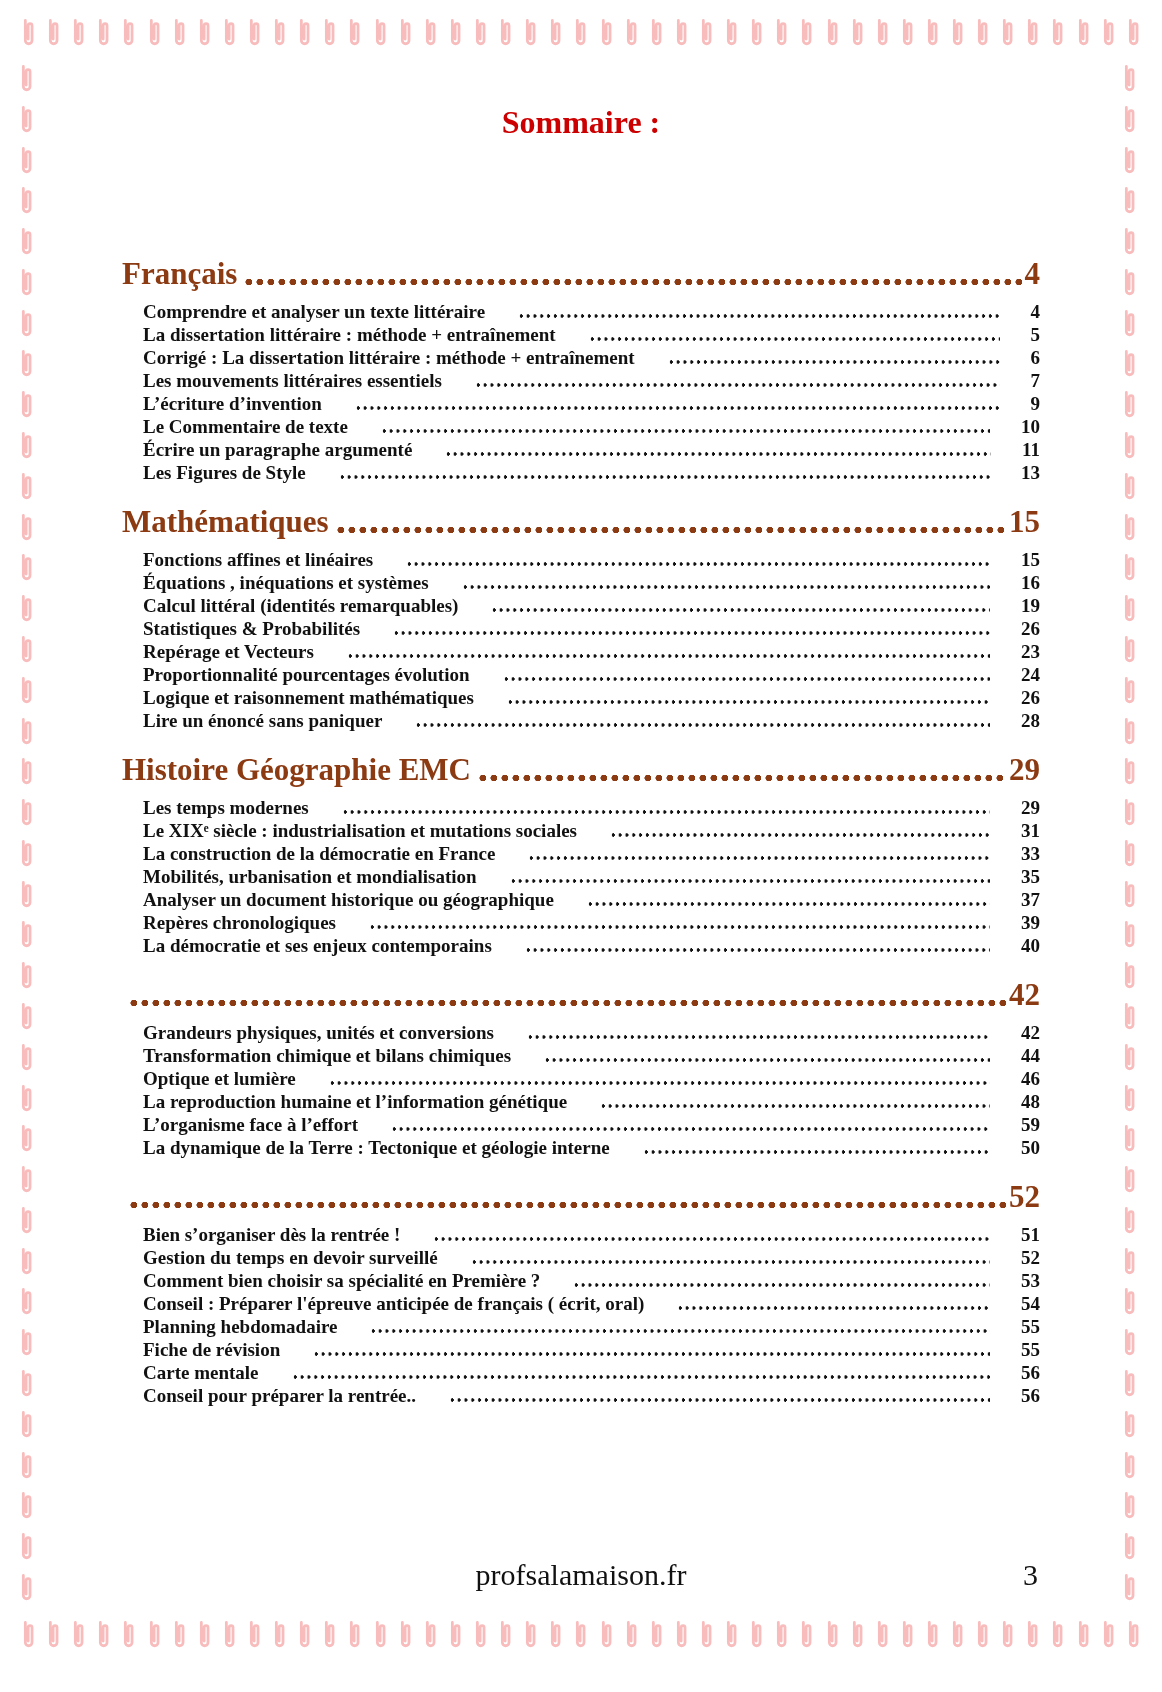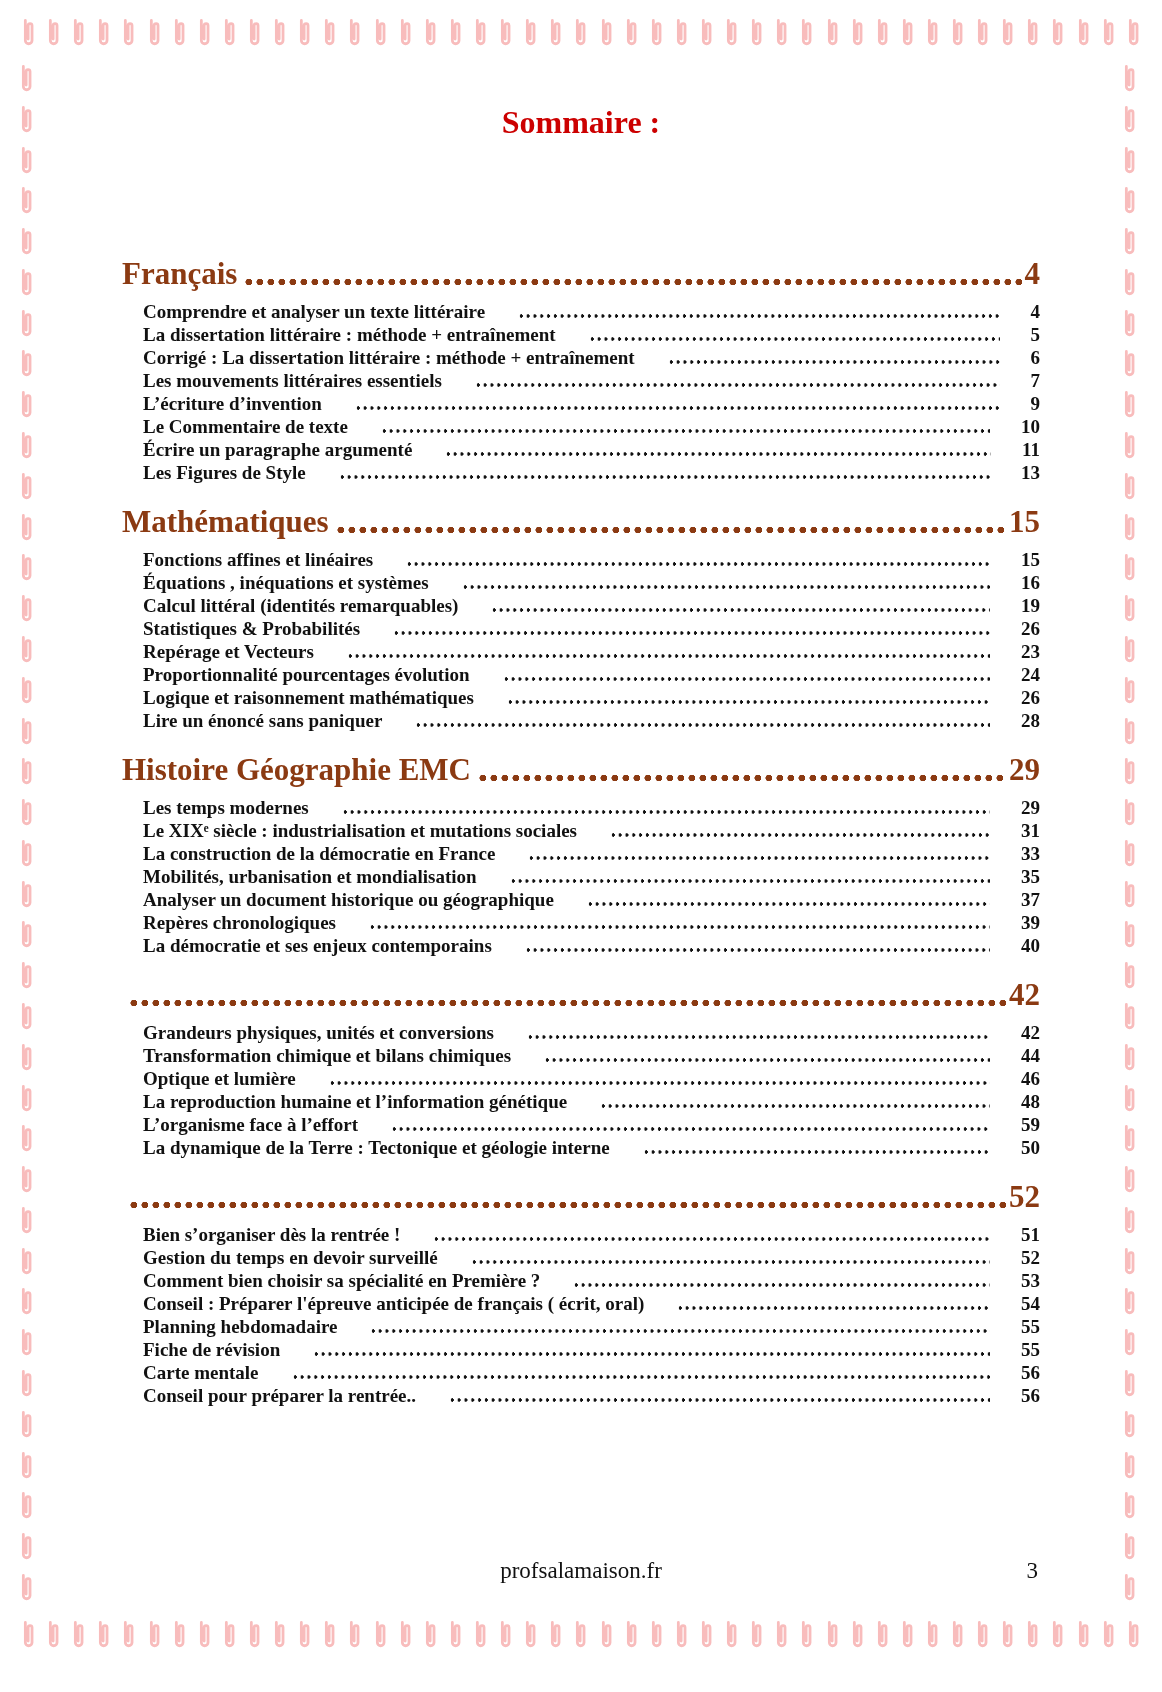--- a/index.html
+++ b/index.html
@@ -45,21 +45,21 @@
     display:flex;align-items:flex-end;height:23px;
     font-size:19px;font-weight:bold;color:var(--ink);
     padding-left:21px;white-space:nowrap;gap:29px;
   }
   .entry .dots{
     flex:1;height:6px;margin:0 2px 4px 5px;
     background-image:radial-gradient(circle at 2.2px 3px, var(--ink) 1.55px, transparent 1.8px);
     background-size:6.8px 6px;background-repeat:repeat-x;background-position:left bottom;
   }
   
-  .footer{position:absolute;left:122px;right:122px;top:1558px;height:32px;font-size:23px;}
+  .footer{position:absolute;left:122px;right:122px;top:1558px;height:32px;font-size:30px;}
   .footer-site{position:absolute;left:0;right:0;text-align:center;}
   .footer-page{position:absolute;right:2px;top:0;}
 </style>
 </head>
 <body>
 
 <div class="border-row border-top">
   <svg class="clip" viewBox="0 0 14 33" xmlns="http://www.w3.org/2000/svg">
     <path d="M3.6 3.5 V25 a3.6 3.6 0 0 0 7.2 0 V9 a2.1 2.1 0 0 0 -4.2 0 v14.5" fill="none" stroke="#F8BCBC" stroke-width="3" stroke-linecap="round" stroke-linejoin="round"></path>
   </svg>

